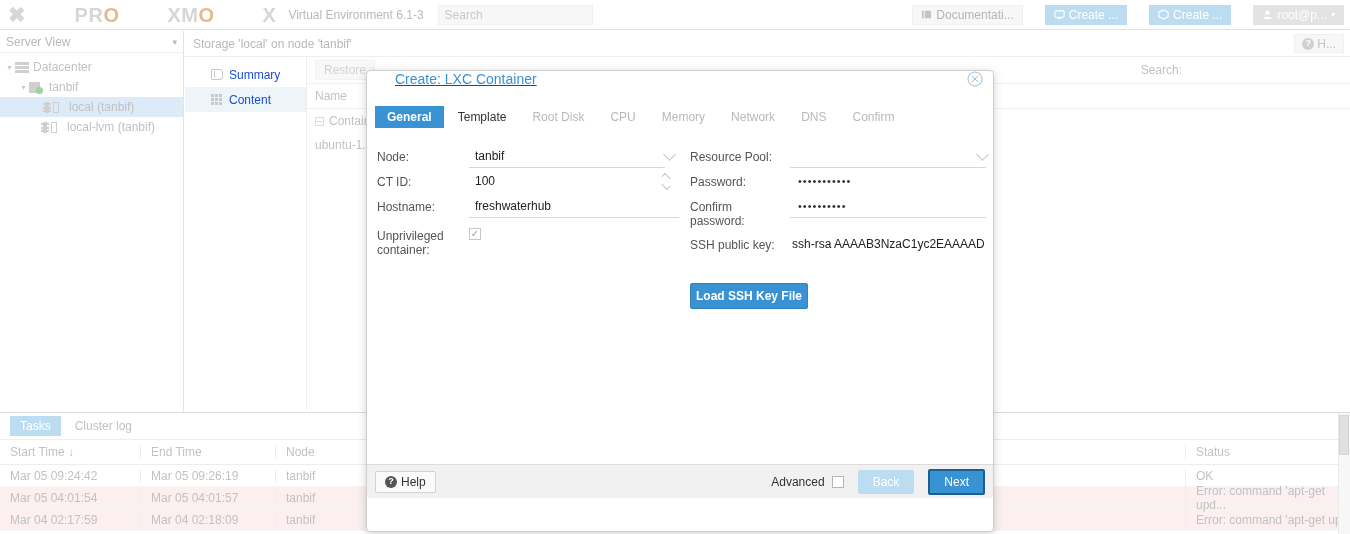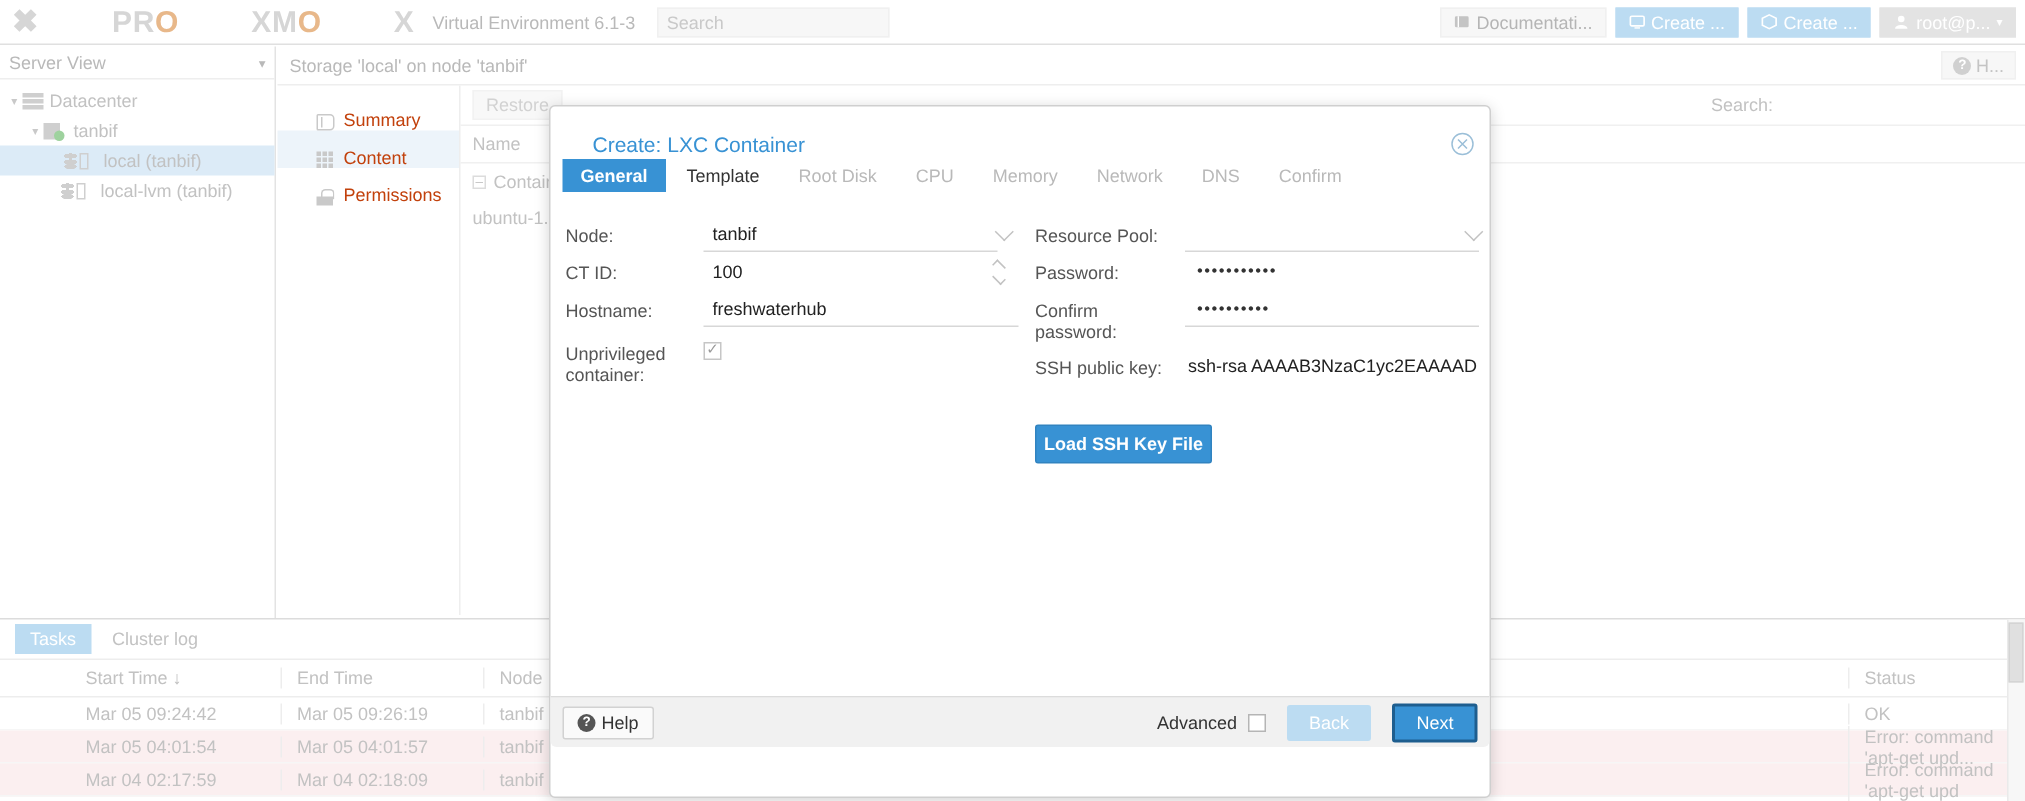--- a/index.html
+++ b/index.html
@@ -25,21 +25,21 @@
   .logo-text { font-size: 20px; font-weight: bold; letter-spacing: .5px; line-height: 1; }
   .logo-text span.o { color: #e8b88a; }
   .logo-text span.g { color: #d6d6d6; margin-left: 48px; }
   .ve-label { margin-left: 12px; color: #b9b9b9; font-size: 12px; }
   .search-box {
     margin-left: 14px; width: 155px; height: 20px;
     background: #f7f7f7; border: 1px solid #f0f0f0;
     display: flex; align-items: center; padding-left: 6px;
     color: #c9c9c9; font-size: 12px;
   }
-  .topright { margin-left: auto; display: flex; align-items: center; padding-right: 6px; gap: 6px; }
+  .topright { margin-left: auto; display: flex; align-items: center; padding-right: 6px; gap: 22px; }
   .tb-btn {
     height: 20px; display: flex; align-items: center; gap: 4px;
     padding: 0 8px; font-size: 12px; color: #b5b5b5;
     background: #f7f7f7; border: 1px solid #f0f0f0; white-space: nowrap;
   }
   .tb-btn.blue { background: #bcdcf2; border-color: #bcdcf2; color: #ffffff; }
   .tb-btn.gray { background: #e3e3e3; border-color: #e3e3e3; color: #ffffff; }
   .tb-ico { width: 11px; height: 11px; display: inline-block; }
 
   
@@ -85,22 +85,22 @@
     height: 26px; display:flex; align-items:center; padding-left: 8px;
     color:#b9b9b9; font-size:12px; border-bottom:1px solid #eeeeee;
   }
   .help-btn-tr {
     margin-left:auto; margin-right:6px; height:19px; display:flex; align-items:center;
     gap:3px; padding:0 7px; background:#f7f7f7; border:1px solid #f0f0f0; color:#c4c4c4;
   }
   .cbody { display:flex; height: 353px; }
   .cmenu { width: 122px; border-right:1px solid #eeeeee; padding-top:5px; }
   .cmenu-row {
-    height:25px; display:flex; align-items:flex-end; gap:6px; padding-left:26px;
-    color:#c2410c; font-size:12px;
+    height:25px; display:flex; align-items:center; gap:6px; padding-left:26px;
+    color:#1d4ed8; font-size:12px;
   }
   .cmenu-row.sel { background:#edf4fa; }
   .cm-ico { width:12px; height:11px; display:inline-block; position:relative; }
   .cm-summary { border:1px solid #c9c9c9; border-radius:1px 3px 3px 1px; }
   .cm-summary:after{ content:''; position:absolute; left:2px; top:1px; bottom:1px; width:1px; background:#c9c9c9;}
   .cm-content {
     background:
       linear-gradient(#c9c9c9,#c9c9c9) 0 0/3px 3px no-repeat,
       linear-gradient(#c9c9c9,#c9c9c9) 4px 0/3px 3px no-repeat,
       linear-gradient(#c9c9c9,#c9c9c9) 8px 0/3px 3px no-repeat,
@@ -137,40 +137,40 @@
     background:#ffffff; border-top:1px solid #dcdcdc;
   }
   .bt-tabs { height:26px; display:flex; align-items:center; padding-left:10px; gap:4px; }
   .bt-tab { padding:3px 10px; font-size:12px; color:#c2c2c2; }
   .bt-tab.sel { background:#bcdcf2; color:#ffffff; }
   .bt-head {
     height:26px; display:flex; align-items:center; color:#c2c2c2; font-size:12px;
     border-top:1px solid #ededed; border-bottom:1px solid #ededed;
   }
   .bt-head > div, .bt-row > div { padding-left:10px; border-left:1px solid #ededed; }
-  .bt-head > div:first-child, .bt-row > div:first-child { border-left:none;margin-left:47px; }
+  .bt-head > div:first-child, .bt-row > div:first-child { border-left:none; }
   .bt-row { height:22px; display:flex; align-items:center; color:#c2c2c2; font-size:12px;
             border-bottom:1px solid #f6f6f6; }
   .bt-row.err { background:#fbeff0; }
   .bcol-start{width:140px;} .bcol-end{width:135px;} .bcol-node{width:110px;}
   .bcol-user{width:120px;} .bcol-desc{width:680px;} .bcol-status{flex:1;}
   .scroll-track {
     position:absolute; right:0; top:0; width:12px; height:122px; background:#f7f7f7;
     border-left:1px solid #eaeaea;
   }
   .scroll-thumb { position:absolute; right:1px; top:2px; width:10px; height:40px;
     background:#e0e0e0; border:1px solid #d4d4d4; }
 
   
   .modal-shadow {
     position:absolute; left:366px; top:70px; width:628px; height:462px;
     background:#ffffff; border:1px solid #cfcfcf; border-radius:4px;
     box-shadow: 0 2px 10px rgba(0,0,0,.18);
   }
-  .m-head { height:33px; display:flex; align-items:flex-end; padding:0 10px 0 28px; }
+  .m-head { height:33px; display:flex; align-items:flex-start; padding:0 10px 0 28px;text-decoration:underline; }
   .m-title { color:#3892d4; font-size:14px; }
   .m-close { margin-left:auto; width:16px; height:16px; }
   .m-tabs { height:26px; display:flex; align-items:center; padding-left:8px; gap:2px; }
   .m-tab { padding:4px 12px; font-size:12px; color:#b9b9b9; }
   .m-tab.active { background:#3892d4; color:#ffffff; font-weight:bold; }
   .m-tab.enabled { color:#333333; }
   .m-body { position:relative; height:368px; padding:16px 0 0 0; }
 
   .fcols { display:flex; }
   .fcol { width:314px; padding-left:10px; }
@@ -318,24 +318,20 @@
     <div class="cbody">
       <div class="cmenu">
         <div class="cmenu-row">
           <span class="cm-ico cm-summary"></span>
           <span>Summary</span>
         </div>
         <div class="cmenu-row sel">
           <span class="cm-ico cm-content"></span>
           <span>Content</span>
         </div>
-        <div class="cmenu-row">
-          <span class="cm-ico cm-perm"></span>
-          <span>Permissions</span>
-        </div>
       </div>
       <div class="ctable">
         <div class="ct-toolbar">
           <div class="ct-btn">Restore</div>
           <div class="ct-search">Search:</div>
         </div>
         <div class="ct-head">
           <div class="col-name">Name</div>
           <div class="col-date">Date</div>
           <div class="col-format">Format</div>

